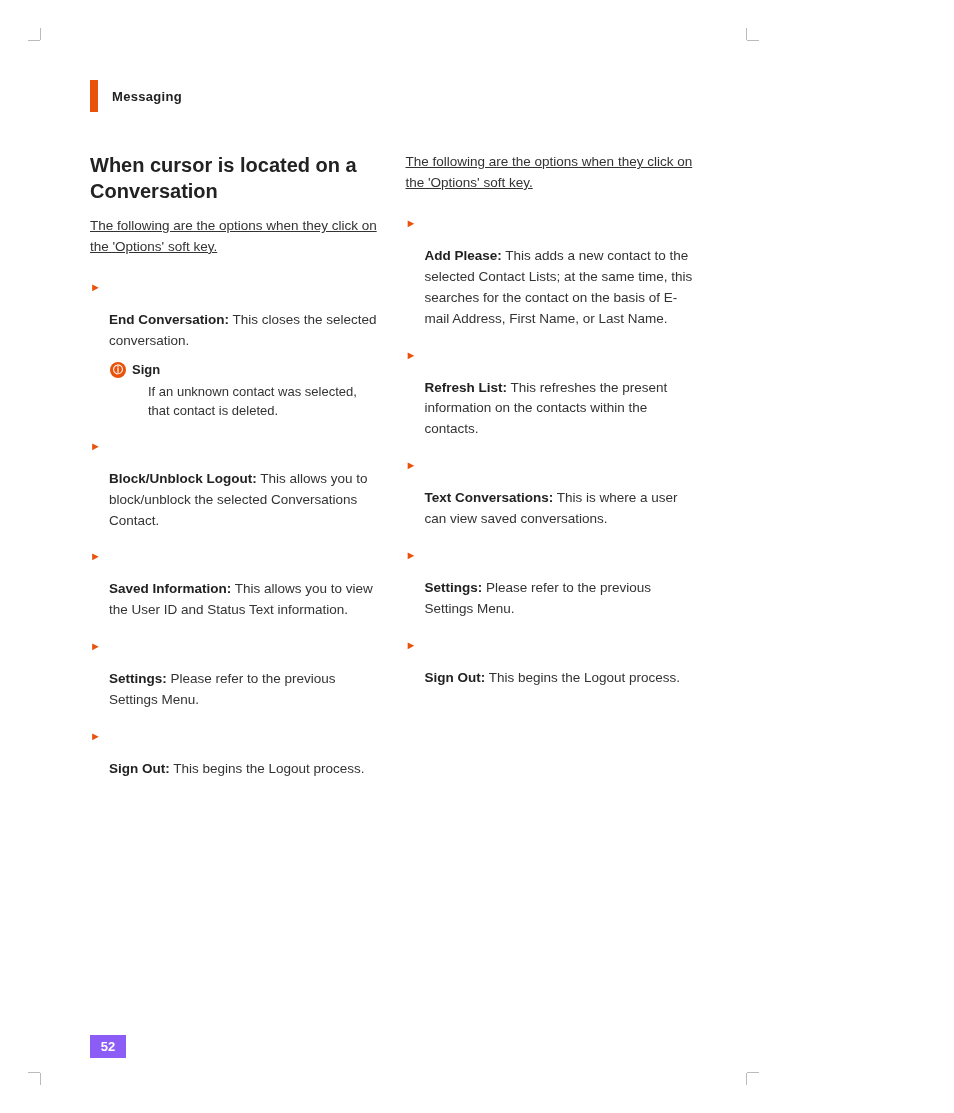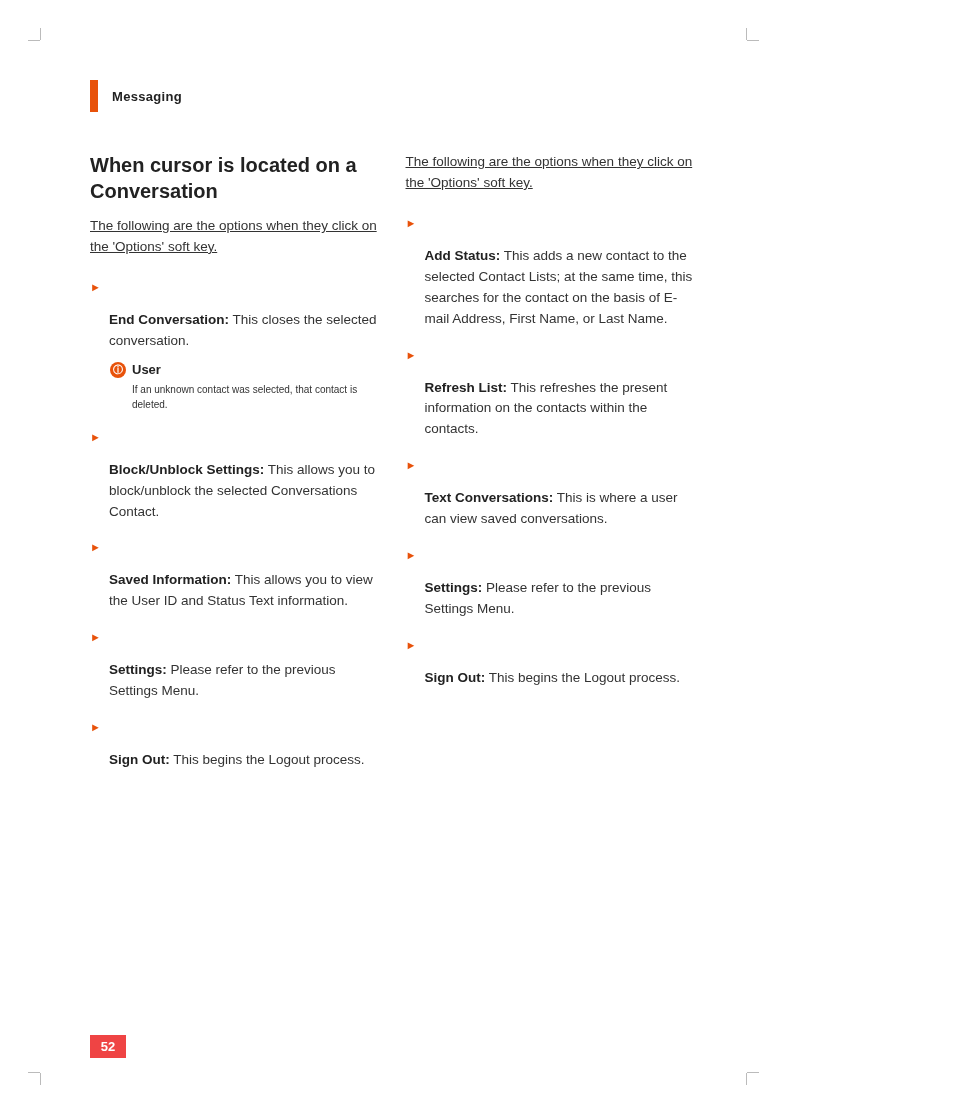--- a/index.html
+++ b/index.html
@@ -129,32 +129,32 @@
       align-items: center;
       justify-content: center;
       color: white;
       font-size: 10px;
       font-weight: bold;
       margin-right: 6px;
       flex-shrink: 0;
     }
 
     .note-text {
-      font-size: 10px;
+      font-size: 13px;
       color: #333;
       line-height: 1.5;
-      margin-left: 22px;
+      margin-left: 38px;
     }
 
     
     .page-number {
       position: absolute;
       bottom: 55px;
       left: 90px;
-      background: #ef4444;
+      background: #8b5cf6;
       color: #ffffff;
       font-size: 13px;
       font-weight: bold;
       padding: 4px 10px;
       min-width: 36px;
       text-align: center;
     }
 
     
     .tick-tl-v { position: absolute; top: 28px; left: 40px; width: 1px; height: 12px; background: #bbb; }
@@ -194,29 +194,29 @@
       <div class="list-item">
         <span class="arrow-icon">►</span>
         <span class="item-text">
           <span class="item-bold">End Conversation:</span> This closes the selected conversation.
         </span>
       </div>
 
       <div class="note-block">
         <div class="note-title">
           <span class="note-icon">ⓘ</span>
-          <span>User</span>
+          <span>Sign</span>
         </div>
         <p class="note-text">If an unknown contact was selected, that contact is deleted.</p>
       </div>
 
       <div class="list-item">
         <span class="arrow-icon">►</span>
         <span class="item-text">
-          <span class="item-bold">Block/Unblock Settings:</span> This allows you to block/unblock the selected Conversations Contact.
+          <span class="item-bold">Block/Unblock Logout:</span> This allows you to block/unblock the selected Conversations Contact.
         </span>
       </div>
 
       <div class="list-item">
         <span class="arrow-icon">►</span>
         <span class="item-text">
           <span class="item-bold">Saved Information:</span> This allows you to view the User ID and Status Text information.
         </span>
       </div>
 
@@ -234,21 +234,21 @@
         </span>
       </div>
     </div>
 
     <div class="col">
       <p class="col-intro">The following are the options when they click on the 'Options' soft key.</p>
 
       <div class="list-item">
         <span class="arrow-icon">►</span>
         <span class="item-text">
-          <span class="item-bold">Add Status:</span> This adds a new contact to the selected Contact Lists; at the same time, this searches for the contact on the basis of E-mail Address, First Name, or Last Name.
+          <span class="item-bold">Add Please:</span> This adds a new contact to the selected Contact Lists; at the same time, this searches for the contact on the basis of E-mail Address, First Name, or Last Name.
         </span>
       </div>
 
       <div class="list-item">
         <span class="arrow-icon">►</span>
         <span class="item-text">
           <span class="item-bold">Refresh List:</span> This refreshes the present information on the contacts within the contacts.
         </span>
       </div>
 

